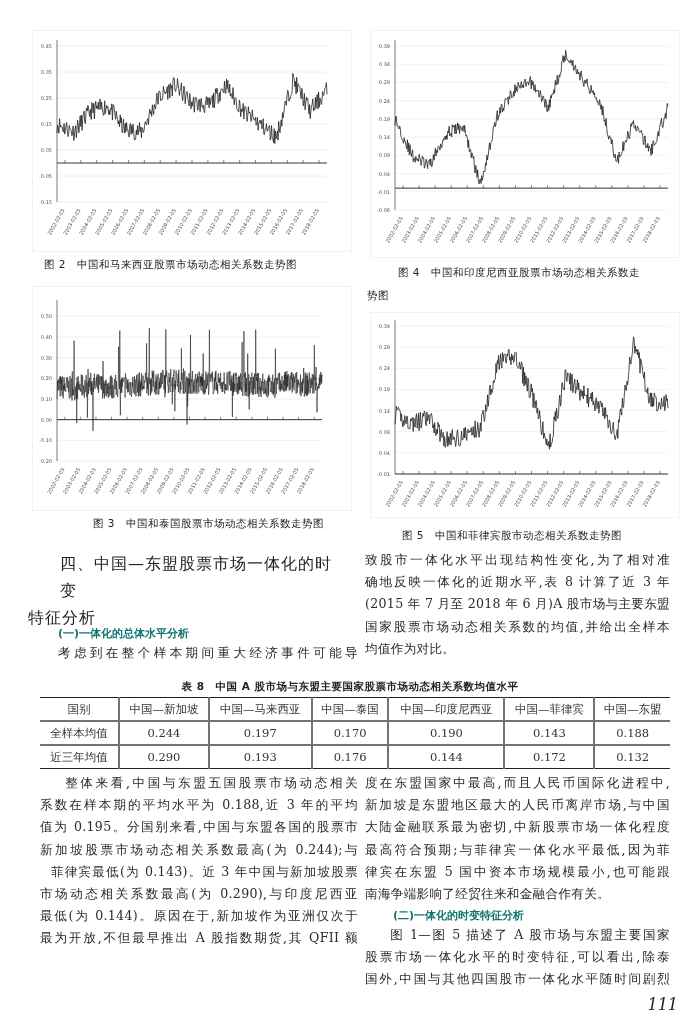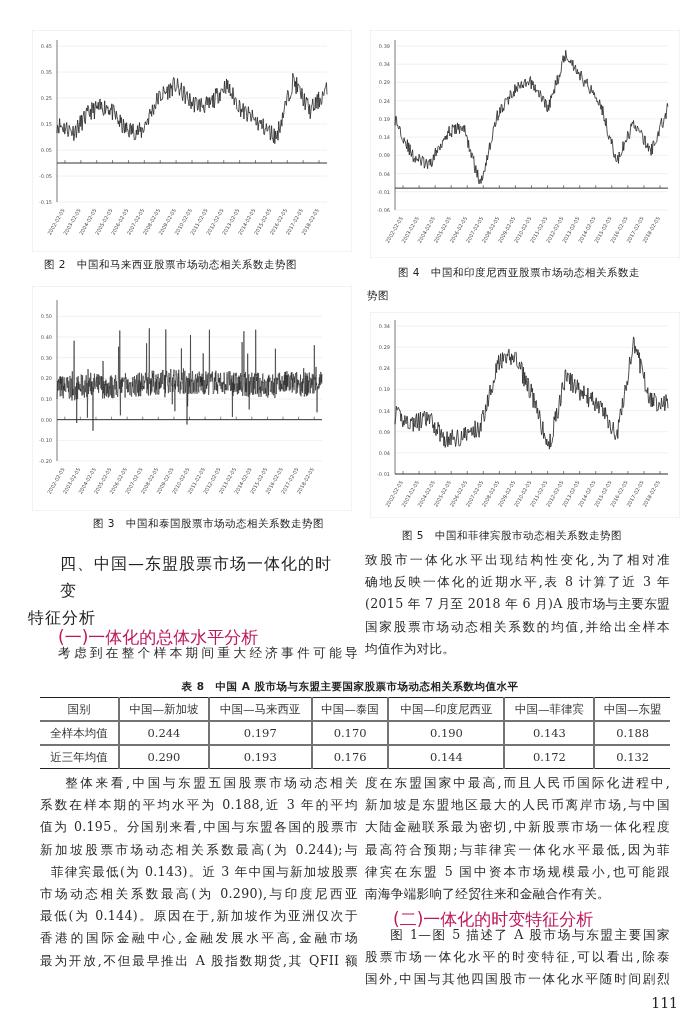--- a/index.html
+++ b/index.html
@@ -1,31 +1,31 @@
 <!DOCTYPE html>
 <html><head>
 <meta charset="utf-8">
 <style>
   html,body{margin:0;padding:0;background:#fff;}
   body{width:700px;height:1021px;position:relative;overflow:hidden;font-family:"DejaVu Serif",serif;color:#222;}
   .fig{position:absolute;background:#fff;}
   .fig svg{display:block;}
   .cap{position:absolute;font-family:"DejaVu Sans",sans-serif;font-size:10.5px;color:#222;letter-spacing:0.5px;}
   .h2{position:absolute;font-family:"DejaVu Sans",sans-serif;font-size:16px;color:#222;letter-spacing:1px;line-height:27px;}
-  .h3{position:absolute;font-family:"DejaVu Sans",sans-serif;font-size:17px;color:#be185d;font-weight:normal;}
+  .h3{position:absolute;font-family:"DejaVu Sans",sans-serif;font-size:11px;color:#0f766e;font-weight:bold;}
   .para{position:absolute;font-size:12.6px;line-height:22.2px;color:#2a2a2a;text-align:justify;letter-spacing:0.3px;}
   .para p{margin:0;}
   .tcap{position:absolute;left:0;width:700px;text-align:center;font-family:"DejaVu Sans",sans-serif;font-size:10.5px;font-weight:bold;color:#222;letter-spacing:0.5px;}
   table.t8{position:absolute;left:40px;top:697px;width:630px;border-collapse:collapse;font-size:11.5px;color:#333;}
   table.t8 th,table.t8 td{border:2px solid #737373;text-align:center;height:22px;padding:0 4px;font-weight:normal;}
   table.t8 tr:first-child th{border-top:1.5px solid #222;}
   table.t8 tr:last-child td{border-bottom:1.5px solid #222;}
   table.t8 th:first-child,table.t8 td:first-child{border-left:none;}
   table.t8 th:last-child,table.t8 td:last-child{border-right:none;}
-  .pagenum{position:absolute;right:22px;top:995px;font-size:14px;color:#222;}
+  .pagenum{position:absolute;right:22px;top:995px;font-size:16px;color:#222;font-style:italic;}
 </style>
 </head>
 <body>
 
 <div class="fig" style="left:32px;top:30px;width:320px;height:222px;">
   <svg id="svg-fig2" width="320" height="222">
       <rect x="0" y="0" width="320" height="222" fill="#fff" stroke="#e6e6e6"></rect>
       <line x1="25" x2="295" y1="16" y2="16" stroke="#ececec" stroke-width="0.8"></line>
       <text x="20" y="18" font-size="5" text-anchor="end" fill="#555" font-family="DejaVu Sans, sans-serif">0.45</text>
       <line x1="25" x2="295" y1="42" y2="42" stroke="#ececec" stroke-width="0.8"></line>
@@ -319,21 +319,20 @@
   </table>
 
 <div class="para" id="p-left-bottom" style="left:40px;top:772px;width:318px;">
     <p style="text-indent: 2em; text-align-last: justify;">整体来看,中国与东盟五国股票市场动态相关</p>
     <p style="text-align-last: justify;">系数在样本期的平均水平为 0.188,近 3 年的平均</p>
     <p style="text-align-last: justify;">值为 0.195。分国别来看,中国与东盟各国的股票市</p>
     <p style="text-align-last: justify;">新加坡股票市场动态相关系数最高(为 0.244);与</p>
     <p style="text-align-last: justify; margin-left: 11px;">菲律宾最低(为 0.143)。近 3 年中国与新加坡股票</p>
     <p style="text-align-last: justify;">市场动态相关系数最高(为 0.290),与印度尼西亚</p>
     <p style="text-align-last: justify;">最低(为 0.144)。原因在于,新加坡作为亚洲仅次于</p>
-    <p style="text-align-last: justify;">香港的国际金融中心,金融发展水平高,金融市场</p>
     <p style="text-align-last: justify;">最为开放,不但最早推出 A 股指数期货,其 QFII 额</p>
   </div>
 <div class="para" id="p-right-bottom" style="left:365px;top:772px;width:305px;">
     <p style="text-align-last: justify;">度在东盟国家中最高,而且人民币国际化进程中,</p>
     <p style="text-align-last: justify;">新加坡是东盟地区最大的人民币离岸市场,与中国</p>
     <p style="text-align-last: justify;">大陆金融联系最为密切,中新股票市场一体化程度</p>
     <p style="text-align-last: justify;">最高符合预期;与菲律宾一体化水平最低,因为菲</p>
     <p style="text-align-last: justify;">律宾在东盟 5 国中资本市场规模最小,也可能跟</p>
     <p style="text-align-last: left;">南海争端影响了经贸往来和金融合作有关。</p>
   </div>

